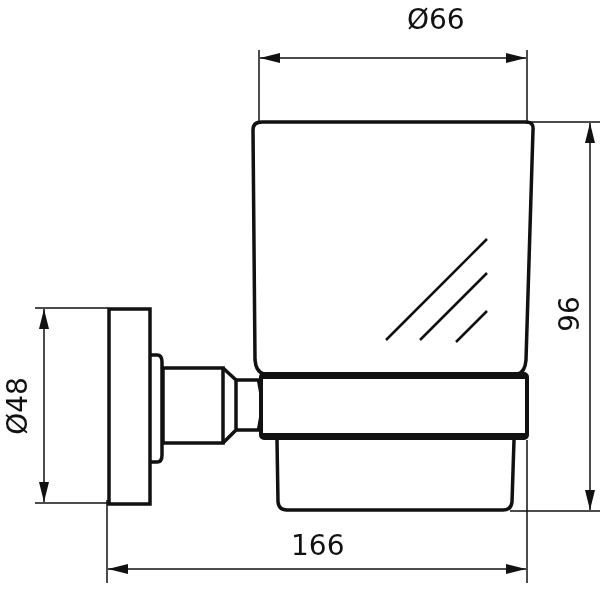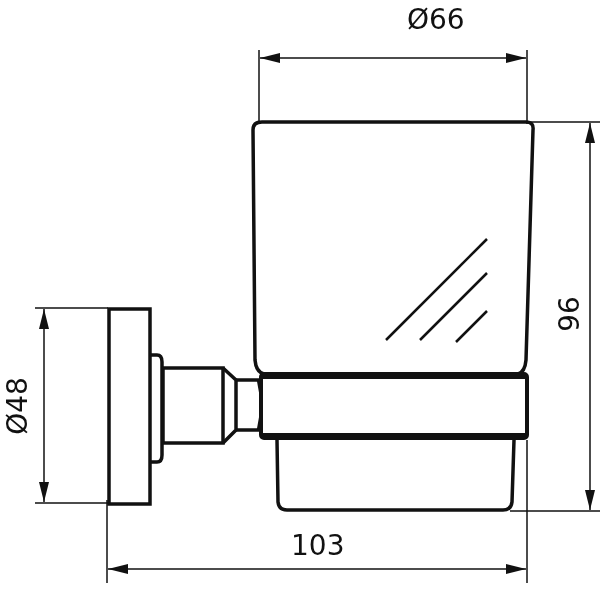--- a/index.html
+++ b/index.html
@@ -82,13 +82,13 @@
   <g>
     <line x1="386" y1="340" x2="487" y2="239" stroke="#111" stroke-width="2.5"></line>
     <line x1="420" y1="340" x2="487" y2="273" stroke="#111" stroke-width="2.5"></line>
     <line x1="456" y1="342" x2="487" y2="311" stroke="#111" stroke-width="2.5"></line>
   </g>
 </svg>
 
 <div class="dim-label" style="left:359px; top:6px;margin-left:48px;">Ø66</div>
 <div class="dim-label rot90" style="left:549px; top:300px;">96</div>
 <div class="dim-label rot" style="left:-11px; top:392px;">Ø48</div>
-<div class="dim-label" style="left:291px; top:532px;">103</div>
+<div class="dim-label" style="left:291px; top:532px;">166</div>
 
 </body></html>

